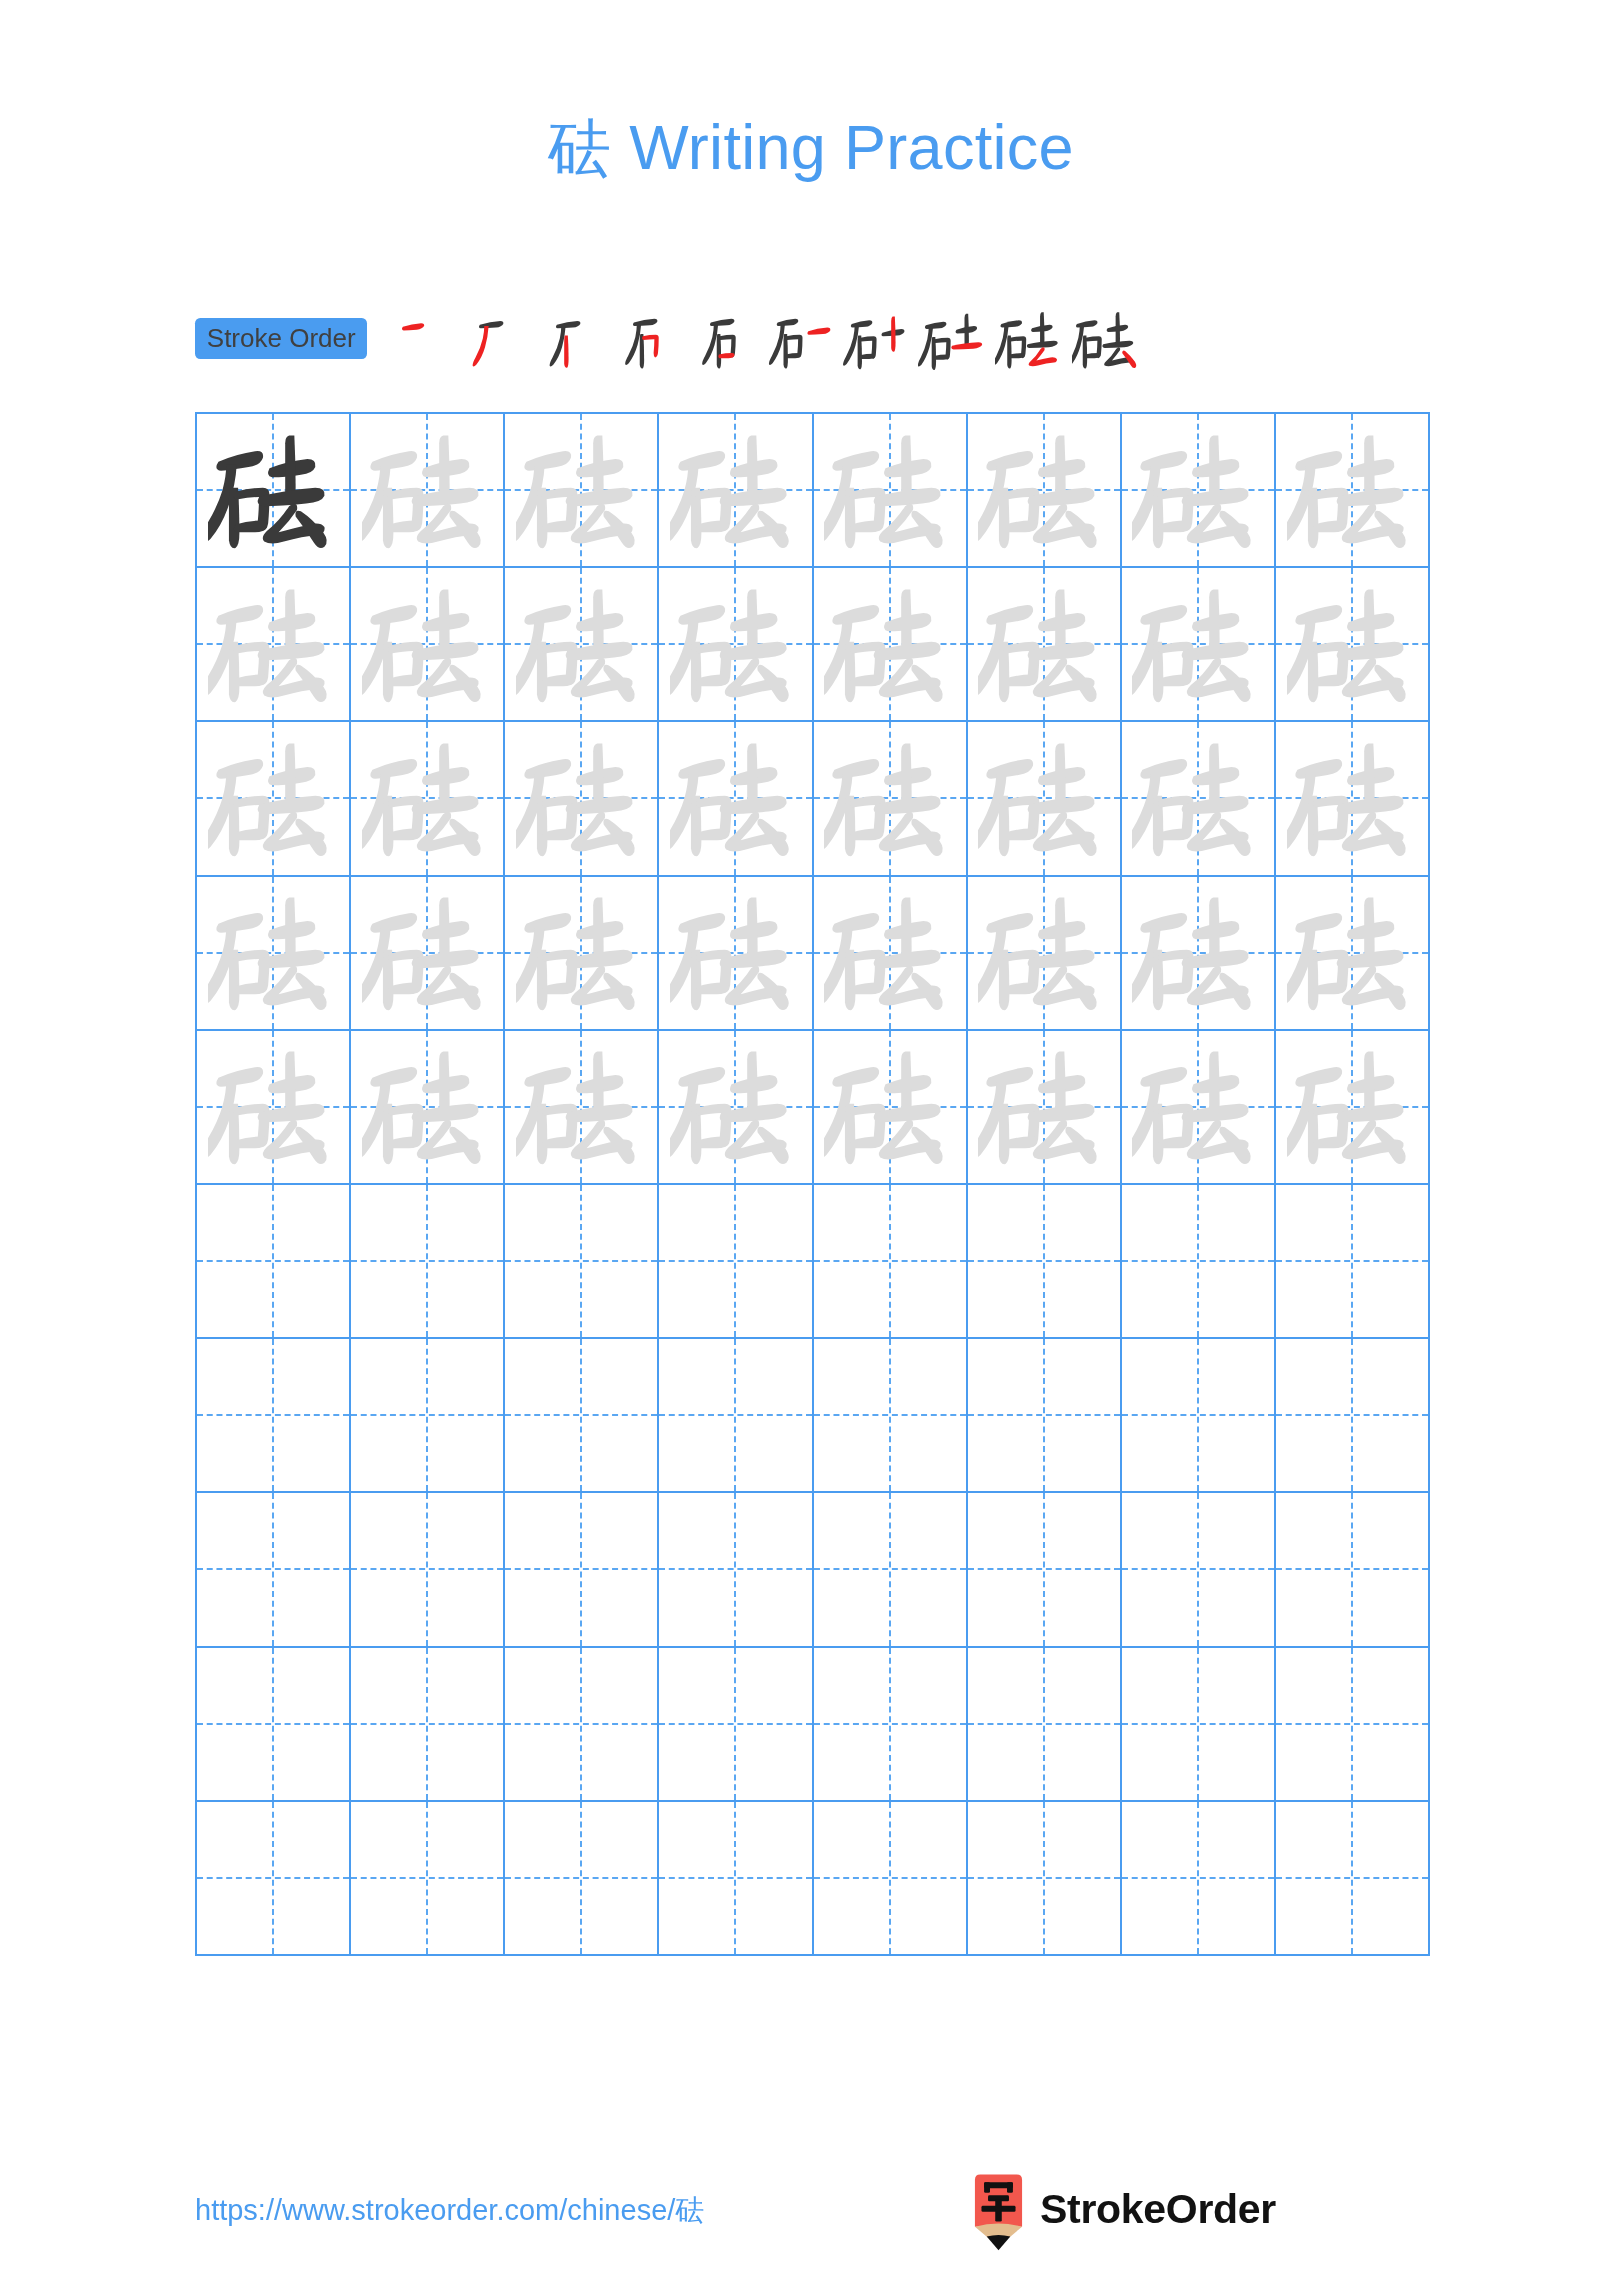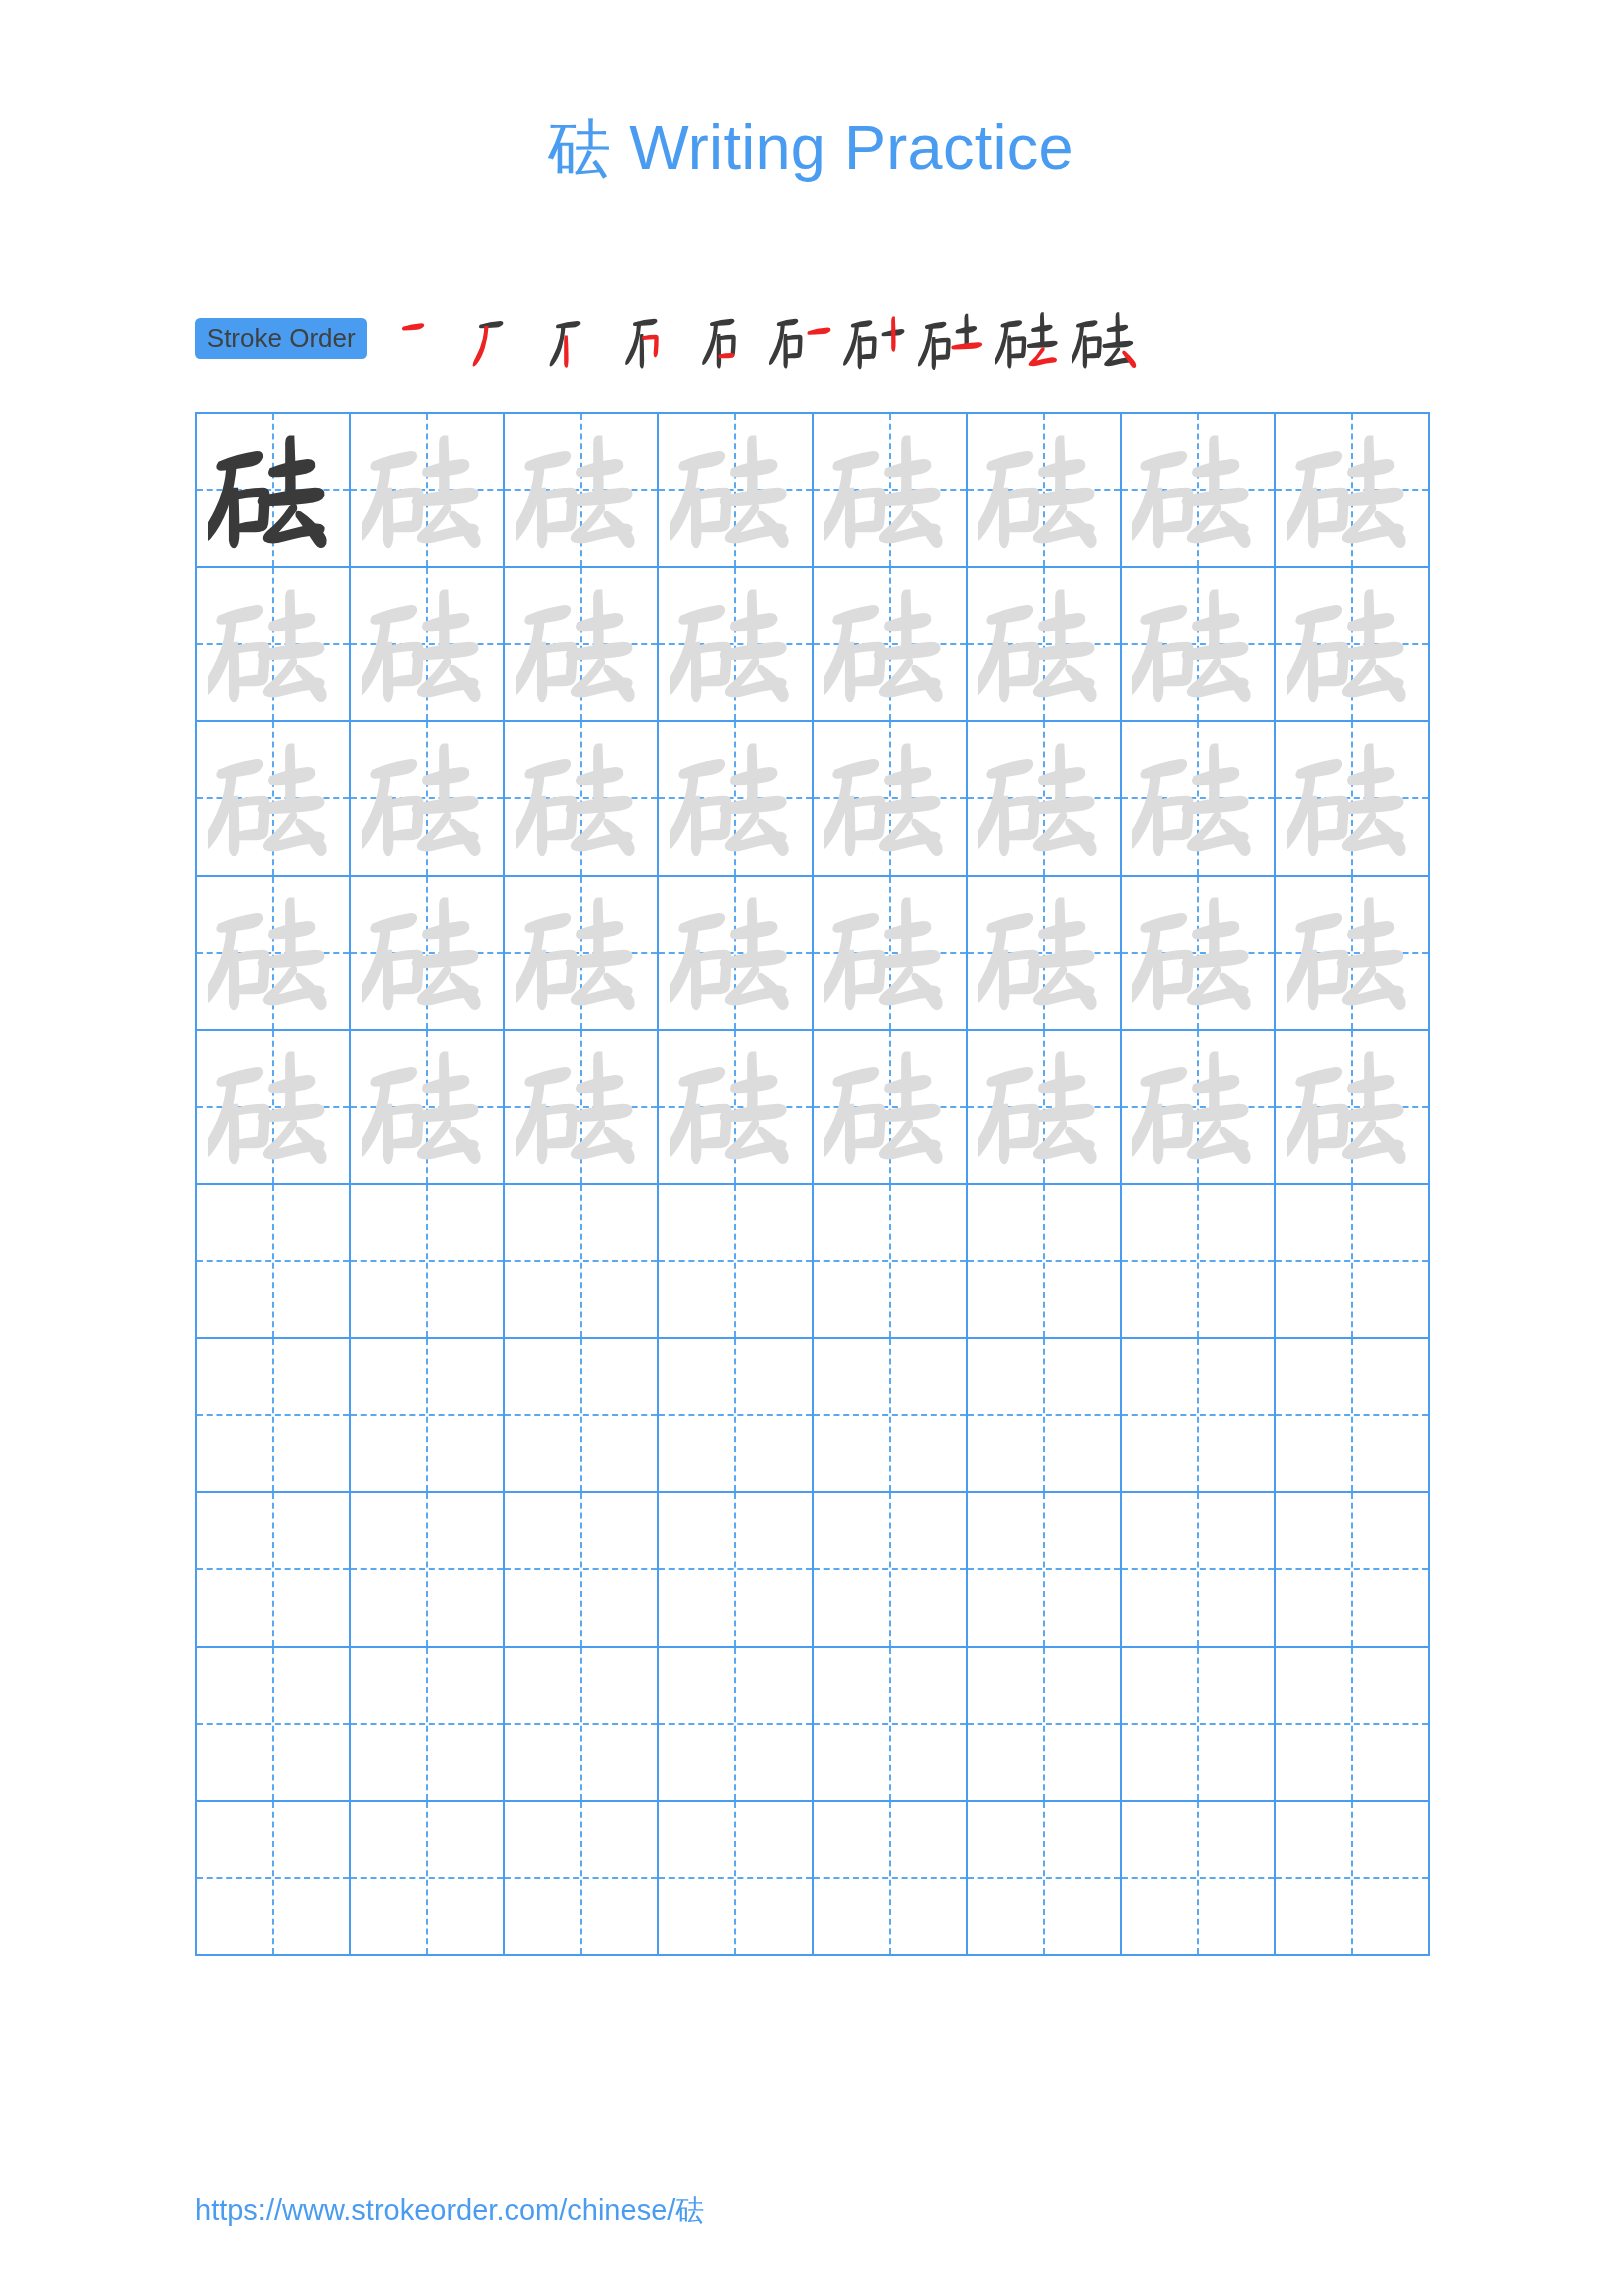--- a/index.html
+++ b/index.html
@@ -1062,16 +1062,34 @@
       <div class="cell"></div>
       <div class="cell"></div>
       <div class="cell"></div>
       <div class="cell"></div>
       <div class="cell"></div>
       <div class="cell"></div>
     </div>
 
   <div id="footer">
     <a id="footer-url" href="#">https://www.strokeorder.com/chinese/砝</a>
+    <div id="footer-brand">
+      <div id="brand-logo">
+        <svg viewBox="0 0 84 128" width="55" height="84" aria-hidden="true">
+          <path d="M6 10 Q6 2 14 2 L70 2 Q78 2 78 10 L78 82 L6 82 Z" fill="#f2574d"></path>
+          <path d="M6 82 Q42 72 78 82 L42 112 Z" fill="#e3bd8e"></path>
+          <path d="M24 97 Q42 92 60 97 L42 118 Z" fill="#111111"></path>
+          <g fill="#111111">
+            <rect x="20" y="14" width="44" height="9" rx="2"></rect>
+            <rect x="20" y="14" width="9" height="16" rx="2"></rect>
+            <rect x="55" y="14" width="9" height="16" rx="2"></rect>
+            <rect x="26" y="34" width="32" height="9" rx="2"></rect>
+            <rect x="16" y="50" width="52" height="9" rx="2"></rect>
+            <rect x="37" y="40" width="10" height="34" rx="2"></rect>
+          </g>
+        </svg>
+      </div>
+      <div id="brand-name">StrokeOrder</div>
+    </div>
   </div>
 
 </div>
 
 
 </body></html>

